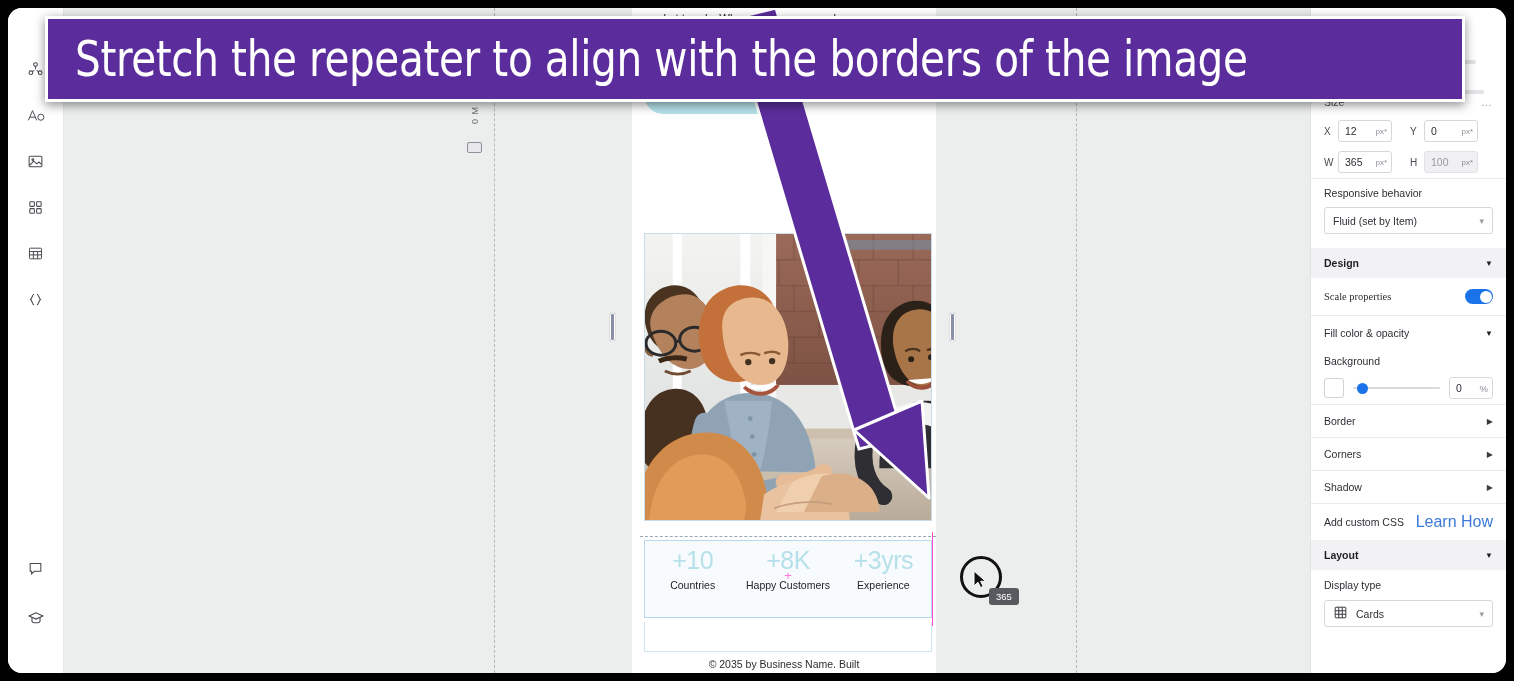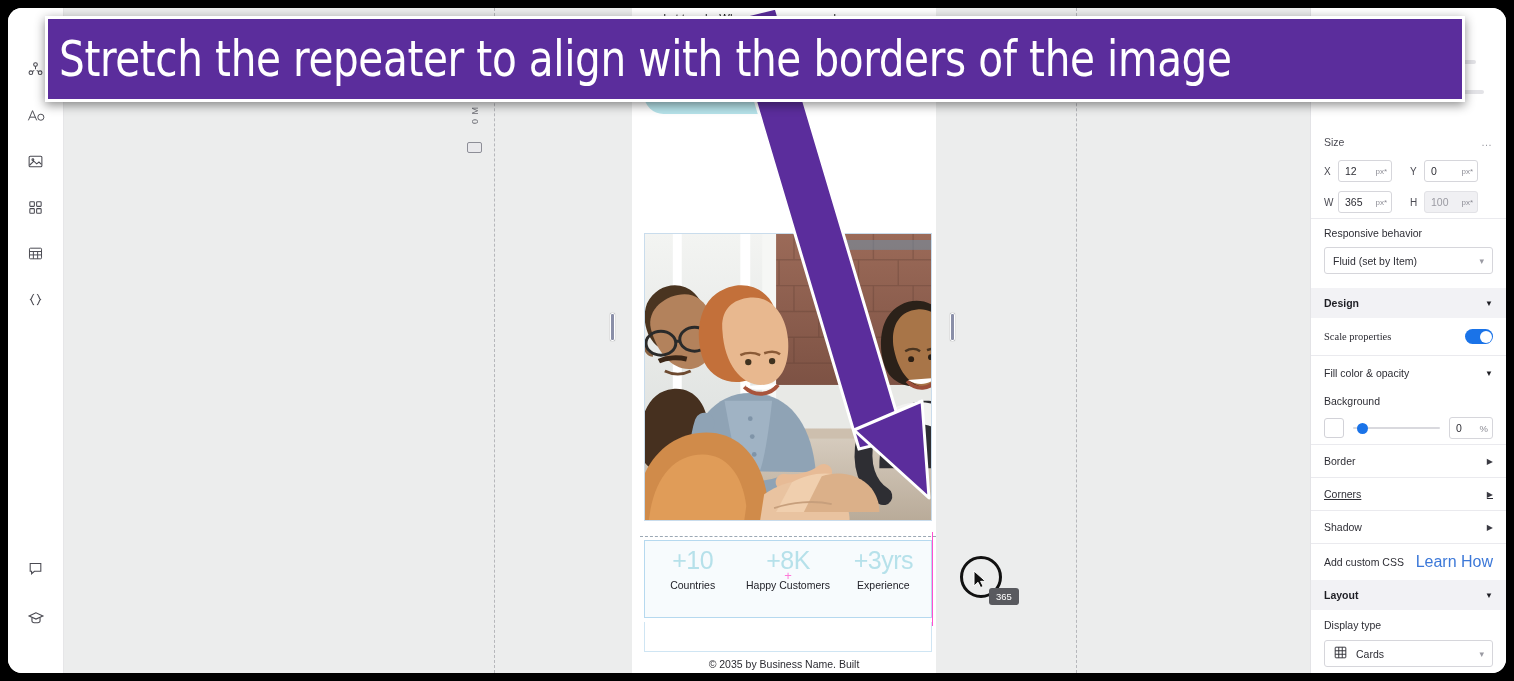--- a/index.html
+++ b/index.html
@@ -258,21 +258,21 @@
 
   
   .banner {
     position: absolute;
     left: 45px; top: 16px;
     width: 1420px; height: 86px;
     background: #5b2d9c;
     border: 3px solid #ffffff;
     box-shadow: 0 3px 10px rgba(0,0,0,.45);
     display: flex; align-items: center;
-    padding-left: 11px;
+    padding-left: 27px;
     z-index: 30;
   }
   .banner-text {
     color: #ffffff;
     font-size: 49px;
     font-family: "DejaVu Sans Condensed", "Liberation Sans Narrow", "Liberation Sans", sans-serif;
     transform: scaleX(0.92);
     transform-origin: left center;
     white-space: nowrap;
     letter-spacing: -0.4px;
@@ -500,21 +500,21 @@
     </div>
 
     <div class="props">
 
       <div class="ghost-widget">
         <div class="ghost-line" style="width:38px;"></div>
         <div class="ghost-line" style="width:26px; height:12px; background:#e9e9ed;"></div>
         <div class="ghost-line" style="width:46px;"></div>
       </div>
 
-      <div class="sec-hdr" style="margin-top:120px;">
+      <div class="sec-hdr" style="margin-top:80px;">
         <span>Size</span>
         <span class="dots">…</span>
       </div>
 
       <div class="row" style="height:30px; gap:0;">
         <span class="fld-lbl">X</span>
         <div class="num-field">
           <span class="val">12</span>
           <span class="unit">px*</span>
         </div>
@@ -579,21 +579,21 @@
           <span class="unit" style="font-size:9.5px;">%</span>
         </div>
       </div>
 
       <div class="divider"></div>
       <div class="row" style="height:32px; justify-content:space-between;">
         <span>Border</span>
         <span class="arrow-r">▶</span>
       </div>
       <div class="divider"></div>
-      <div class="row" style="height:32px; justify-content:space-between;text-decoration:underline;">
+      <div class="row" style="height:32px; justify-content:space-between;">
         <span>Corners</span>
         <span class="arrow-r">▶</span>
       </div>
       <div class="divider"></div>
       <div class="row" style="height:32px; justify-content:space-between;">
         <span>Shadow</span>
         <span class="arrow-r">▶</span>
       </div>
       <div class="divider"></div>
       <div class="row" style="height:36px; justify-content:space-between;">

